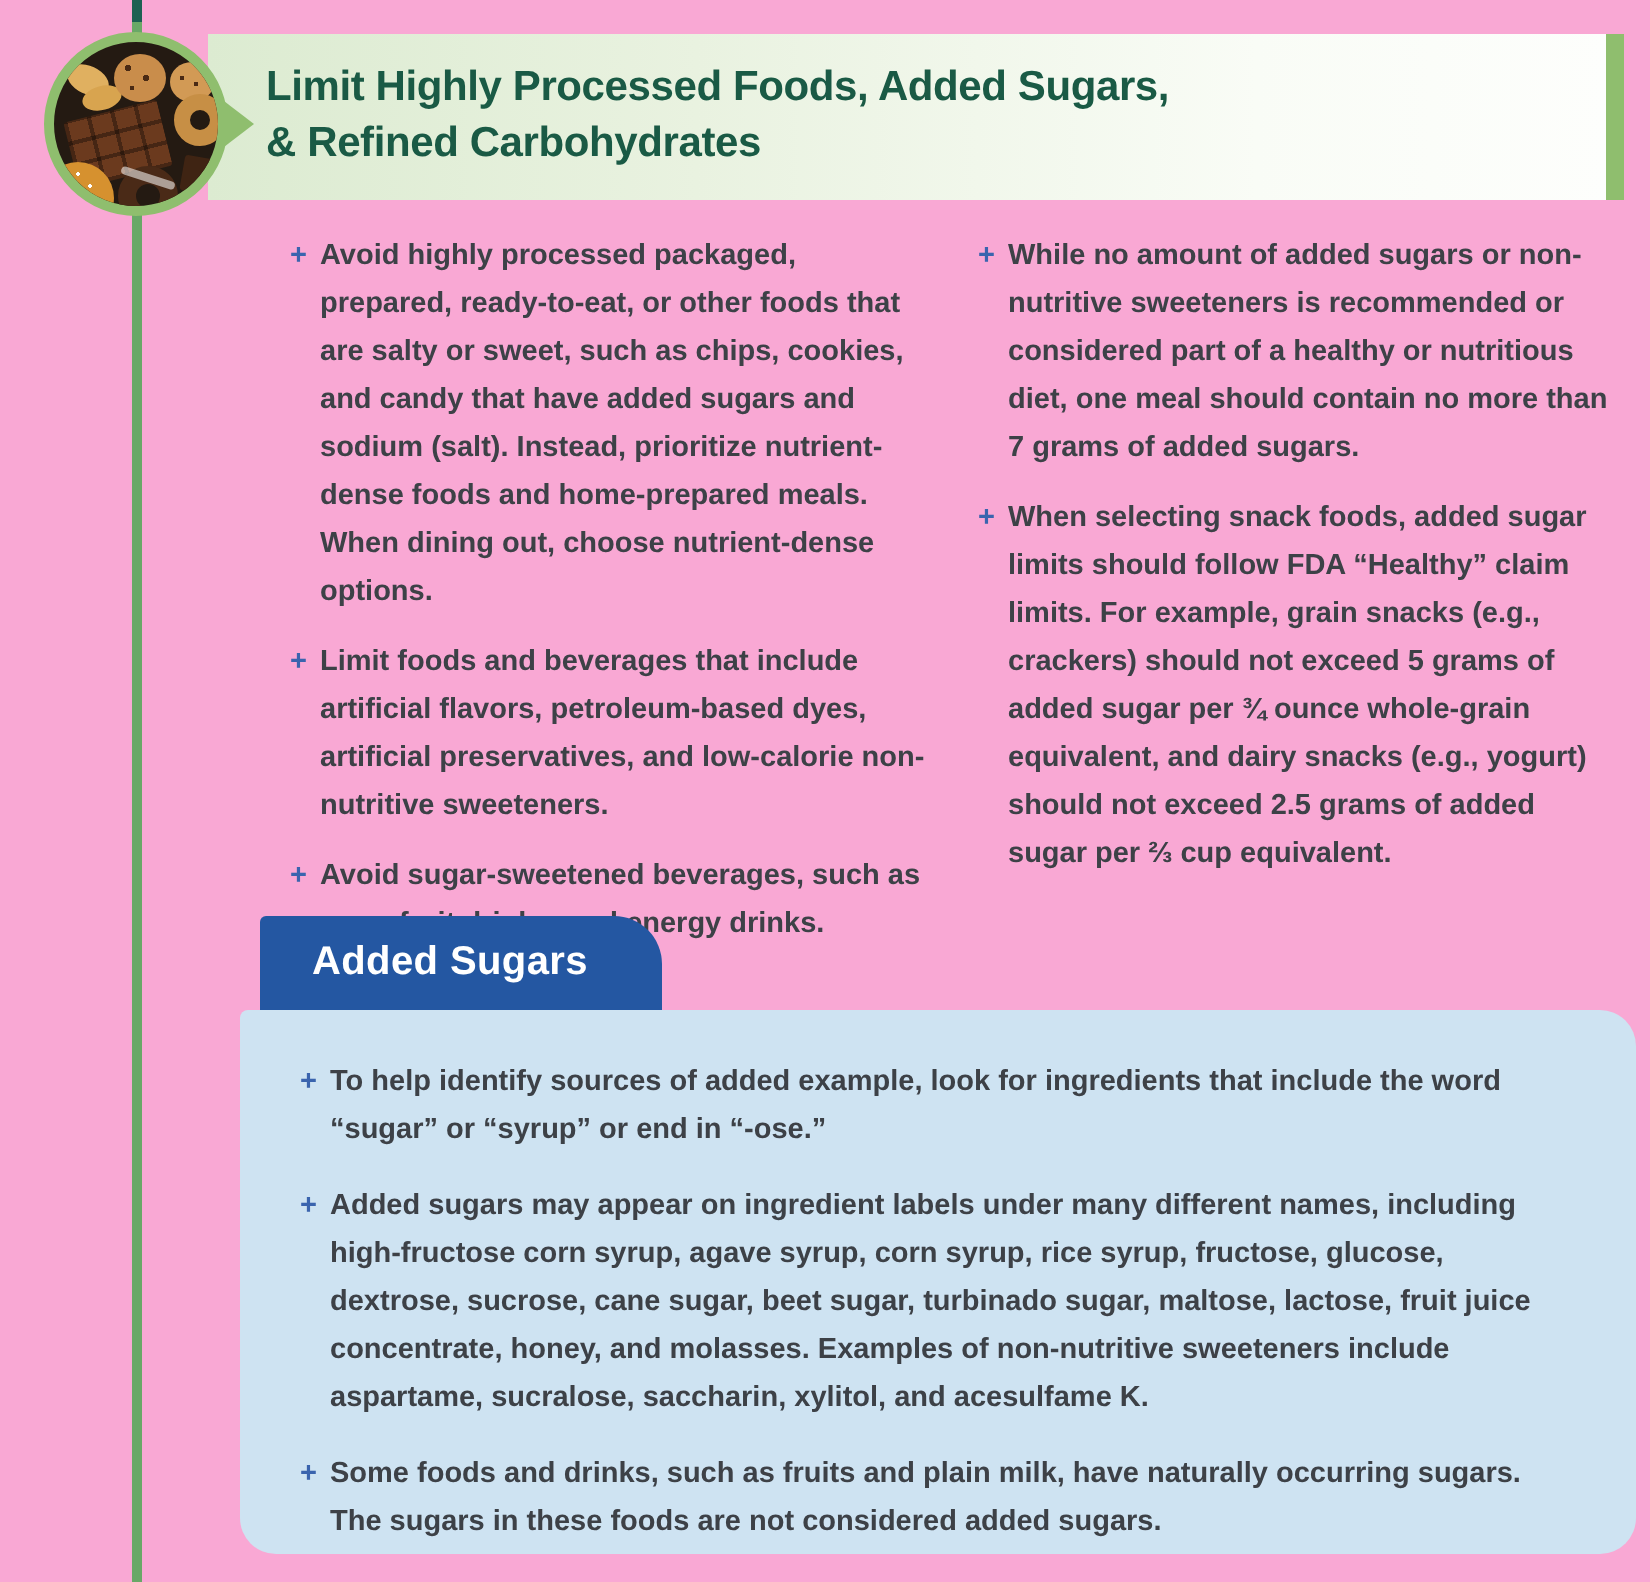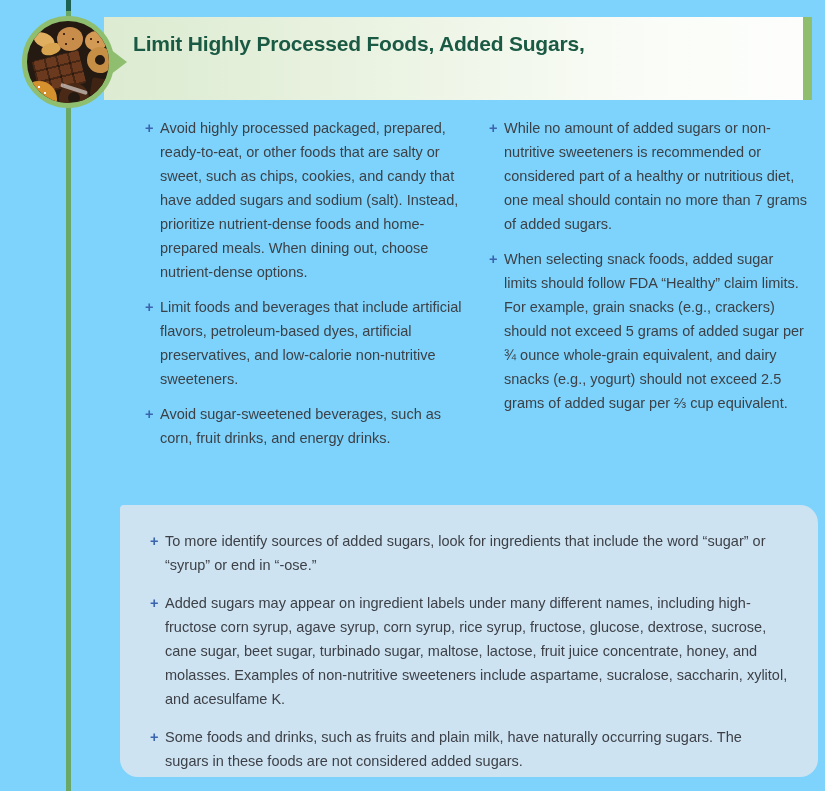--- a/index.html
+++ b/index.html
@@ -1,17 +1,17 @@
 <!DOCTYPE html>
 <html><head>
 <meta charset="utf-8">
 <style>
   html,body{margin:0;padding:0;background:#ffffff;}
   .page{
-    position:relative;width:825px;height:791px;background:#7dd3fc;overflow:hidden;
+    position:relative;width:825px;height:791px;background:#f9a8d4;overflow:hidden;
     font-family:"Liberation Sans","DejaVu Sans",sans-serif;
   }
 
   
   .vline{position:absolute;left:66px;top:0;width:5px;height:791px;background:#69a867;}
   .vline-cap{position:absolute;left:66px;top:0;width:5px;height:11px;background:#1c6152;}
 
   
   .header-band{
     position:absolute;left:104px;top:17px;width:699px;height:83px;
@@ -56,21 +56,21 @@
                      radial-gradient(circle 1.5px at 24px 12px,#fff 60%,transparent 61%);}
   .medallion .brownie{position:absolute;left:64px;top:58px;width:22px;height:18px;background:#3f2413;transform:rotate(10deg);border-radius:2px;}
   .medallion-arrow{
     position:absolute;left:110px;top:49px;width:0;height:0;
     border-top:13px solid transparent;border-bottom:13px solid transparent;border-left:17px solid #8fbe6e;
   }
 
   
   .bullet{display:flex;margin:0 0 11px 0;color:#3d4147;font-size:14.5px;line-height:24px;}
   .bullet .marker{color:#3a64ae;font-weight:700;flex:0 0 auto;width:15px;}
-  .bullet .txt{flex:1 1 auto;}
+  .bullet .txt{flex:1 1 auto;font-weight:bold;}
 
   .columns{position:absolute;left:145px;top:116px;width:663px;display:flex;}
   .col-left{width:322px;margin-right:22px;}
   .col-right{width:319px;}
 
   
   .sugars-tab{
     position:absolute;left:130px;top:458px;width:201px;height:47px;box-sizing:border-box;
     background:#2457a2;border-radius:3px 24px 0 0;
     display:flex;align-items:center;padding-left:26px;
@@ -105,20 +105,21 @@
     <div class="bagel"></div>
     <div class="bun"></div>
     <div class="donut"></div>
     <div class="donut-stripe"></div>
     <div class="brownie"></div>
   </div>
   <div class="medallion-arrow"></div>
 
   <h1 class="page-title" style="margin:0;">
     <span>Limit Highly Processed Foods, Added Sugars,</span>
+    <span>&amp; Refined Carbohydrates</span>
   </h1>
 
   <div class="columns">
     <div class="col-left">
       <div class="bullet">
         <span class="marker">+</span>
         <span class="txt">Avoid highly processed packaged, prepared, ready-to-eat, or other foods that are salty or sweet, such as chips, cookies, and candy that have added sugars and sodium (salt). Instead, prioritize nutrient-dense foods and home-prepared meals. When dining out, choose nutrient-dense options.</span>
       </div>
       <div class="bullet">
         <span class="marker">+</span>
@@ -134,25 +135,28 @@
         <span class="marker">+</span>
         <span class="txt">While no amount of added sugars or non-nutritive sweeteners is recommended or considered part of a healthy or nutritious diet, one meal should contain no more than 7 grams of added sugars.</span>
       </div>
       <div class="bullet">
         <span class="marker">+</span>
         <span class="txt">When selecting snack foods, added sugar limits should follow FDA “Healthy” claim limits. For example, grain snacks (e.g., crackers) should not exceed 5 grams of added sugar per ¾ ounce whole-grain equivalent, and dairy snacks (e.g., yogurt) should not exceed 2.5 grams of added sugar per ⅔ cup equivalent.</span>
       </div>
     </div>
   </div>
 
+  <div class="sugars-tab">
+    <span>Added Sugars</span>
+  </div>
 
   <div class="sugars-box">
     <div class="bullet">
       <span class="marker">+</span>
-      <span class="txt">To more identify sources of added sugars, look for ingredients that include the word “sugar” or “syrup” or end in “-ose.”</span>
+      <span class="txt">To help identify sources of added example, look for ingredients that include the word “sugar” or “syrup” or end in “-ose.”</span>
     </div>
     <div class="bullet">
       <span class="marker">+</span>
       <span class="txt">Added sugars may appear on ingredient labels under many different names, including high-fructose corn syrup, agave syrup, corn syrup, rice syrup, fructose, glucose, dextrose, sucrose, cane sugar, beet sugar, turbinado sugar, maltose, lactose, fruit juice concentrate, honey, and molasses. Examples of non-nutritive sweeteners include aspartame, sucralose, saccharin, xylitol, and acesulfame K.</span>
     </div>
     <div class="bullet">
       <span class="marker">+</span>
       <span class="txt">Some foods and drinks, such as fruits and plain milk, have naturally occurring sugars. The sugars in these foods are not considered added sugars.</span>
     </div>
   </div>

